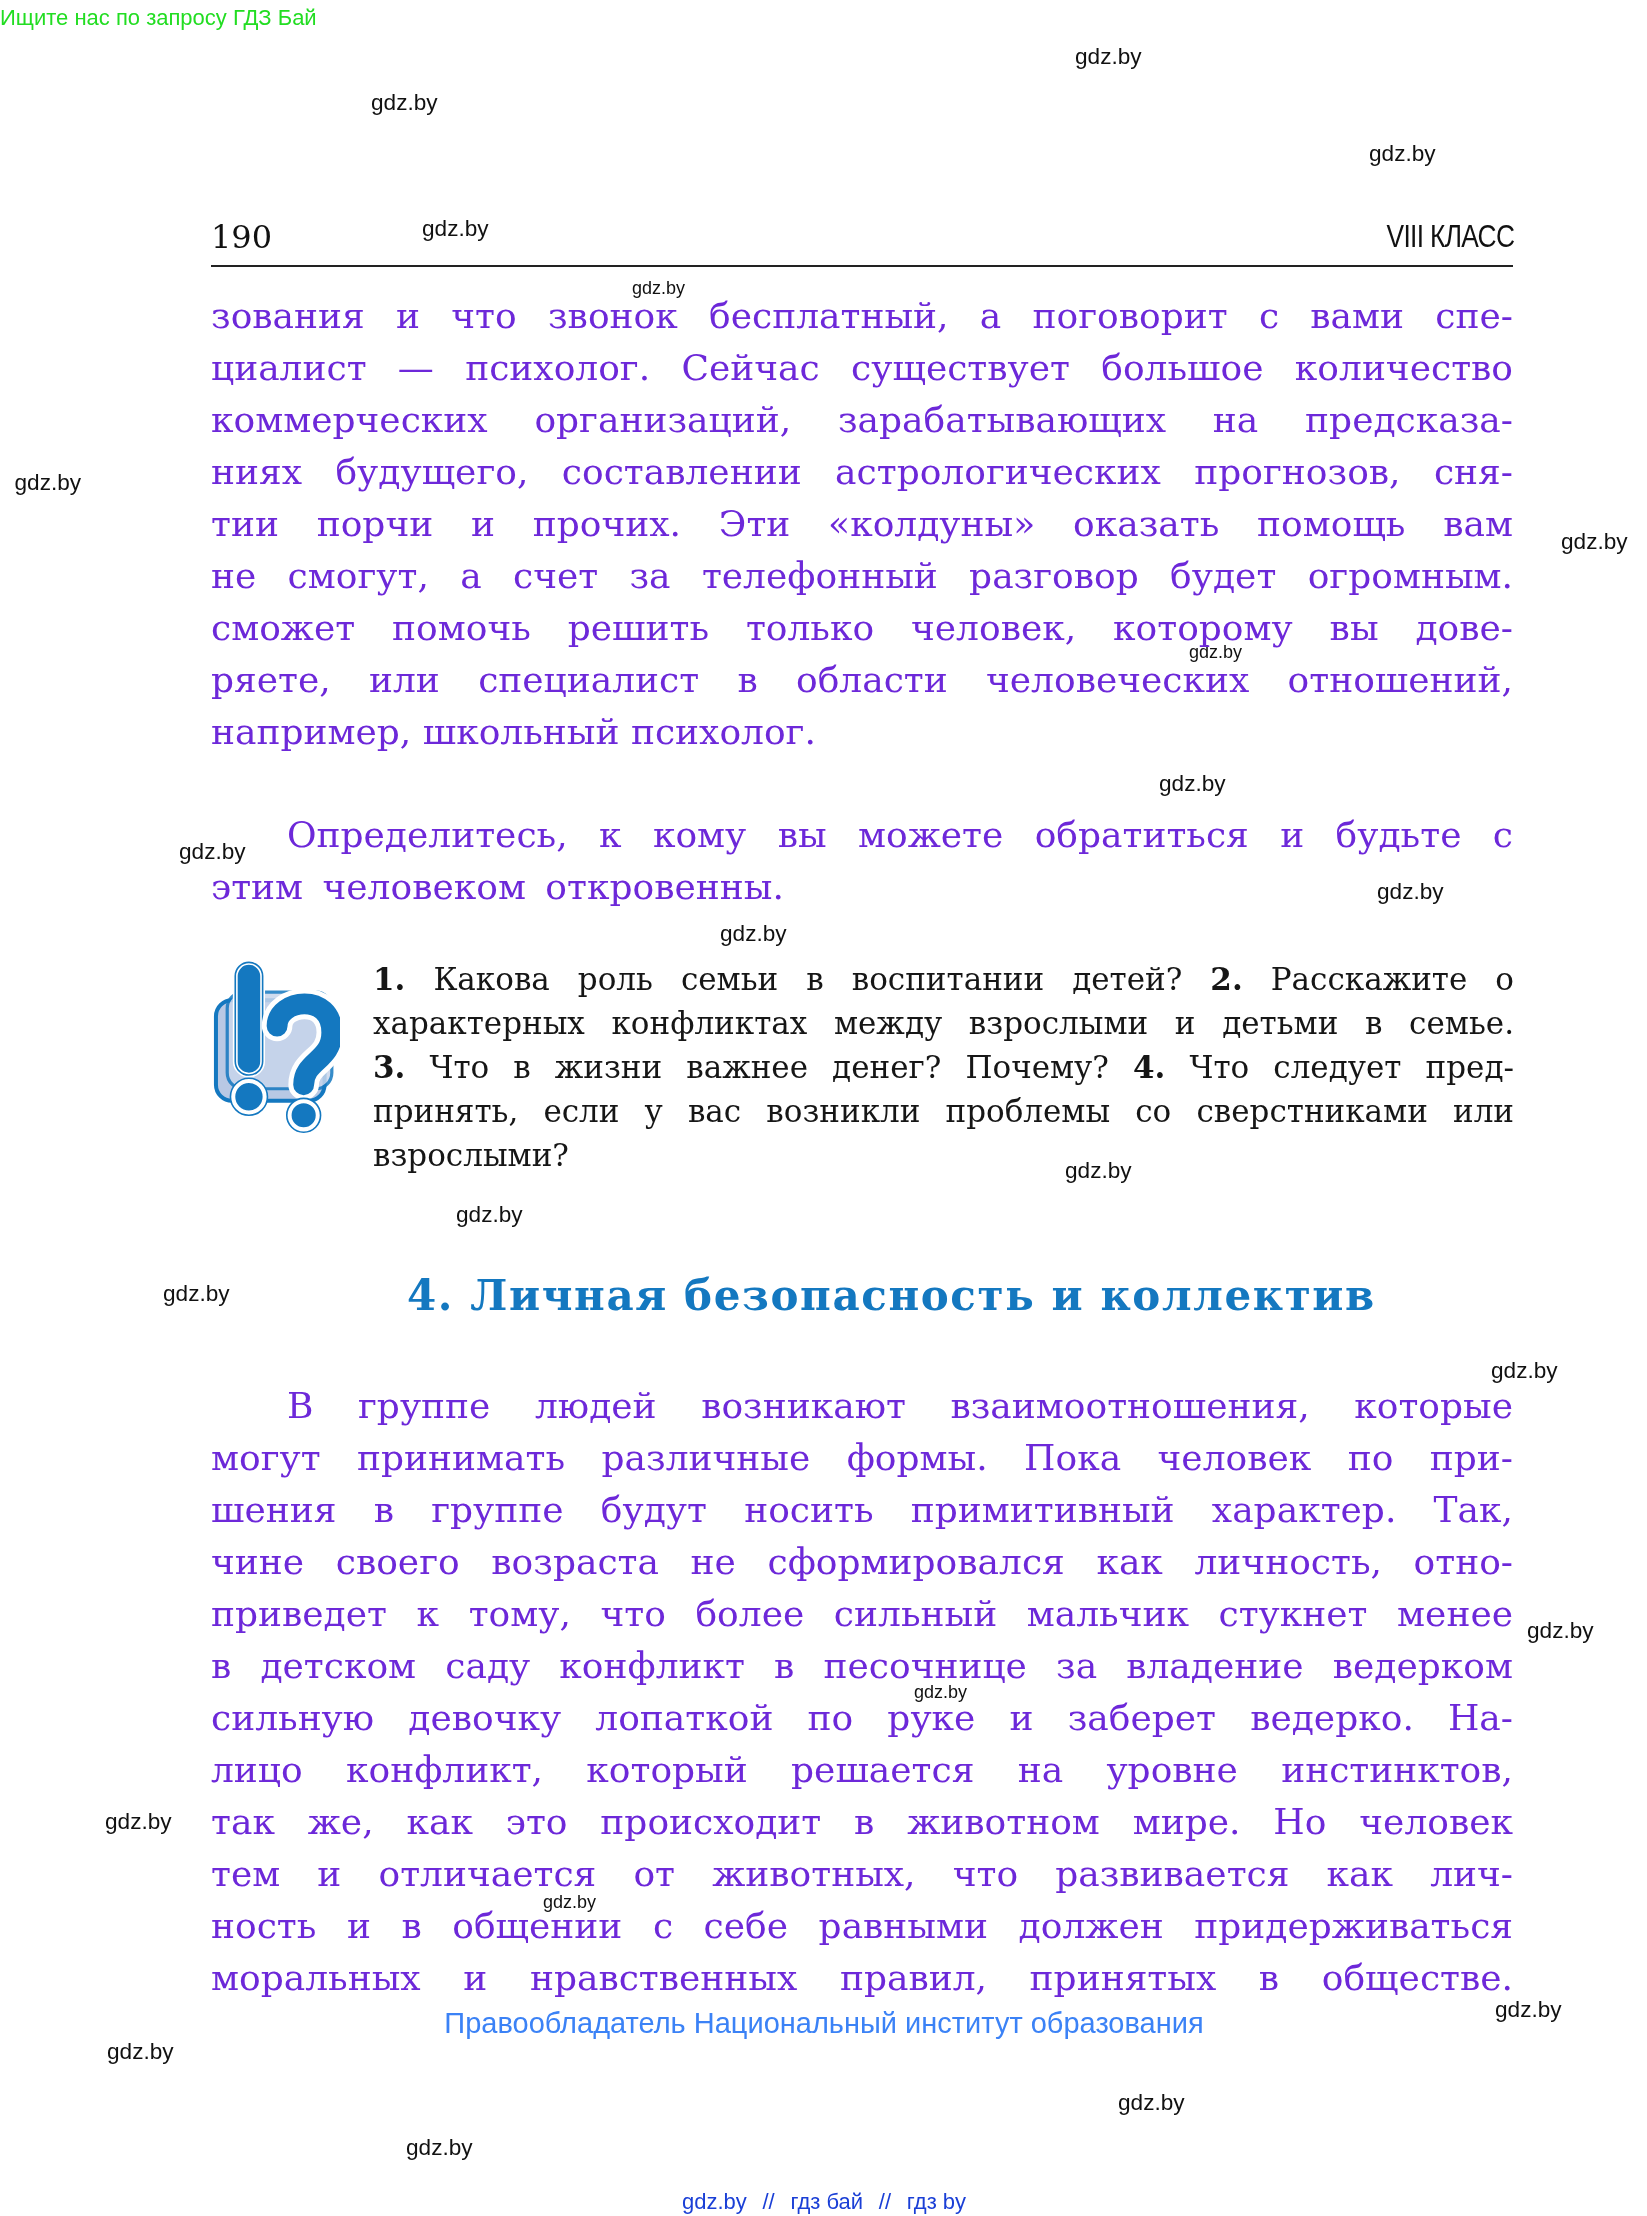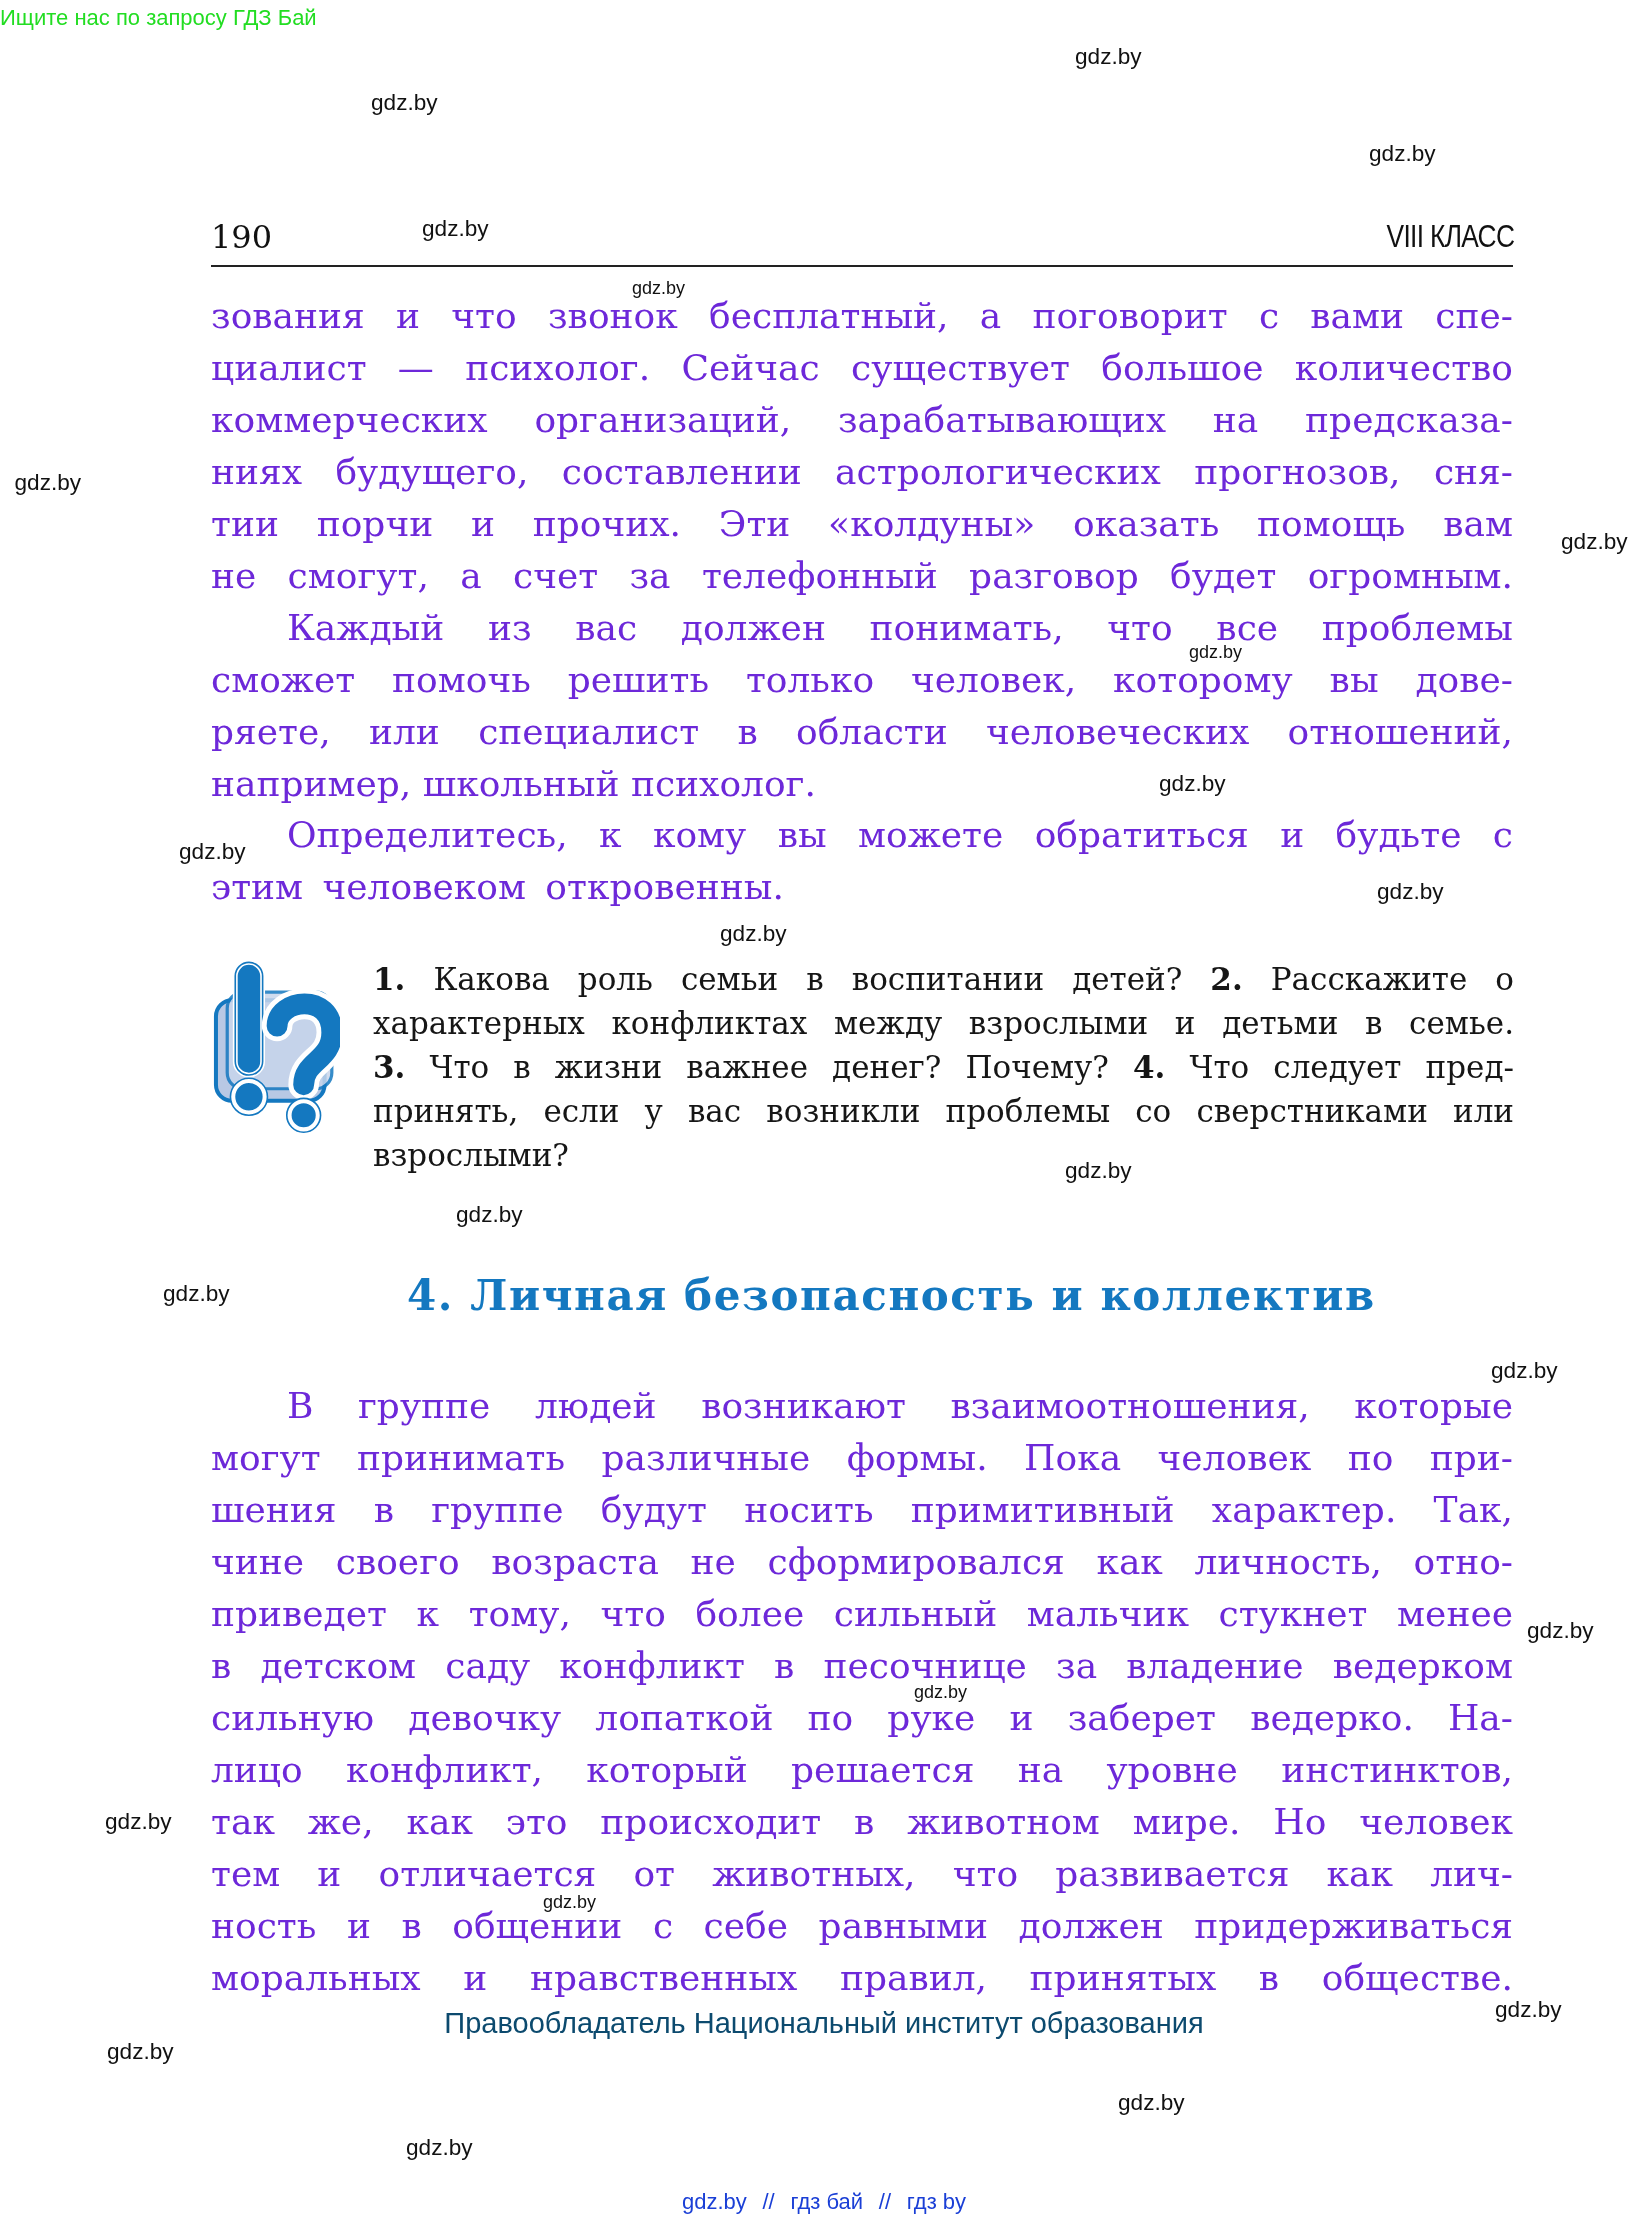--- a/index.html
+++ b/index.html
@@ -16,21 +16,21 @@
   .para .line { display: block; white-space: nowrap; text-align: justify; text-align-last: justify; }
   .indent { padding-left: 76px; }
   .questions { position: absolute; left: 373px; width: 1141px; font-family: "DejaVu Serif", serif;
     font-size: 31px; line-height: 44px; color: #161616; }
   .questions .line { display: block; white-space: nowrap; text-align: justify; text-align-last: justify; }
   .questions .line.last { text-align-last: left; }
   .qnum { font-weight: bold; }
   .heading { position: absolute; left: 407px; top: 1271px; font-family: "DejaVu Serif", serif; font-weight: bold;
     font-size: 42px; color: #1478c0; letter-spacing: 1.6px; white-space: nowrap; }
   .copyright { position: absolute; top: 2007px; left: 0; width: 1648px; text-align: center;
-    font-family: "Liberation Sans", sans-serif; font-size: 29px; color: #0c4a6e; }
+    font-family: "Liberation Sans", sans-serif; font-size: 29px; color: #3b82f6; }
   .footer { position: absolute; top: 2189px; left: 0; width: 1648px; text-align: center;
     font-family: "Liberation Sans", sans-serif; font-size: 22px; color: #1a3fd6; }
   .footer span { margin: 0 4.8px; }
   .icon { position: absolute; left: 211px; top: 960px; width: 129px; height: 173px; }
 </style>
 </head>
 <body>
 
 <div class="topbanner">Ищите нас по запросу ГДЗ Бай</div>
 
@@ -66,21 +66,20 @@
 <div class="para" style="top:290px;">
   <span class="line">зования и что звонок бесплатный, а поговорит с вами спе-</span>
   <span class="line">циалист — психолог. Сейчас существует большое количество</span>
   <span class="line">коммерческих организаций, зарабатывающих на предсказа-</span>
   <span class="line">ниях будущего, составлении астрологических прогнозов, сня-</span>
   <span class="line">тии порчи и прочих. Эти «колдуны» оказать помощь вам</span>
   <span class="line">не смогут, а счет за телефонный разговор будет огромным.</span>
 </div>
 
 <div class="para" style="top:602px;">
-  <span class="line indent">Каждый из вас должен понимать, что все проблемы</span>
   <span class="line">сможет помочь решить только человек, которому вы дове-</span>
   <span class="line">ряете, или специалист в области человеческих отношений,</span>
   <span class="line" style="text-align-last:left;">например, школьный психолог.</span>
 </div>
 
 <div class="para" style="top:809px;">
   <span class="line indent">Определитесь, к кому вы можете обратиться и будьте с</span>
   <span class="line" style="text-align-last:left;word-spacing:8px;">этим человеком откровенны.</span>
 </div>
 

